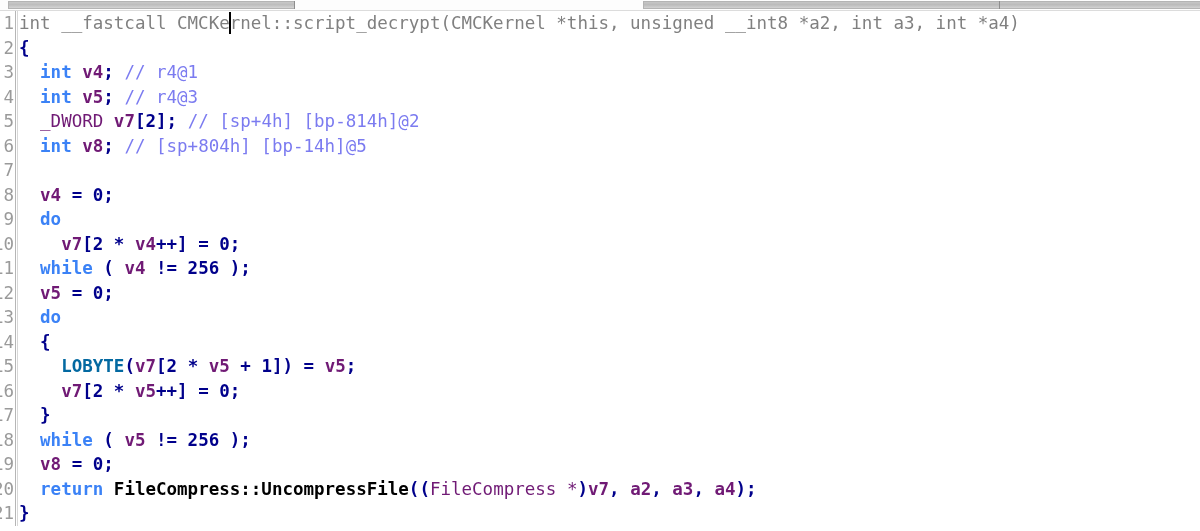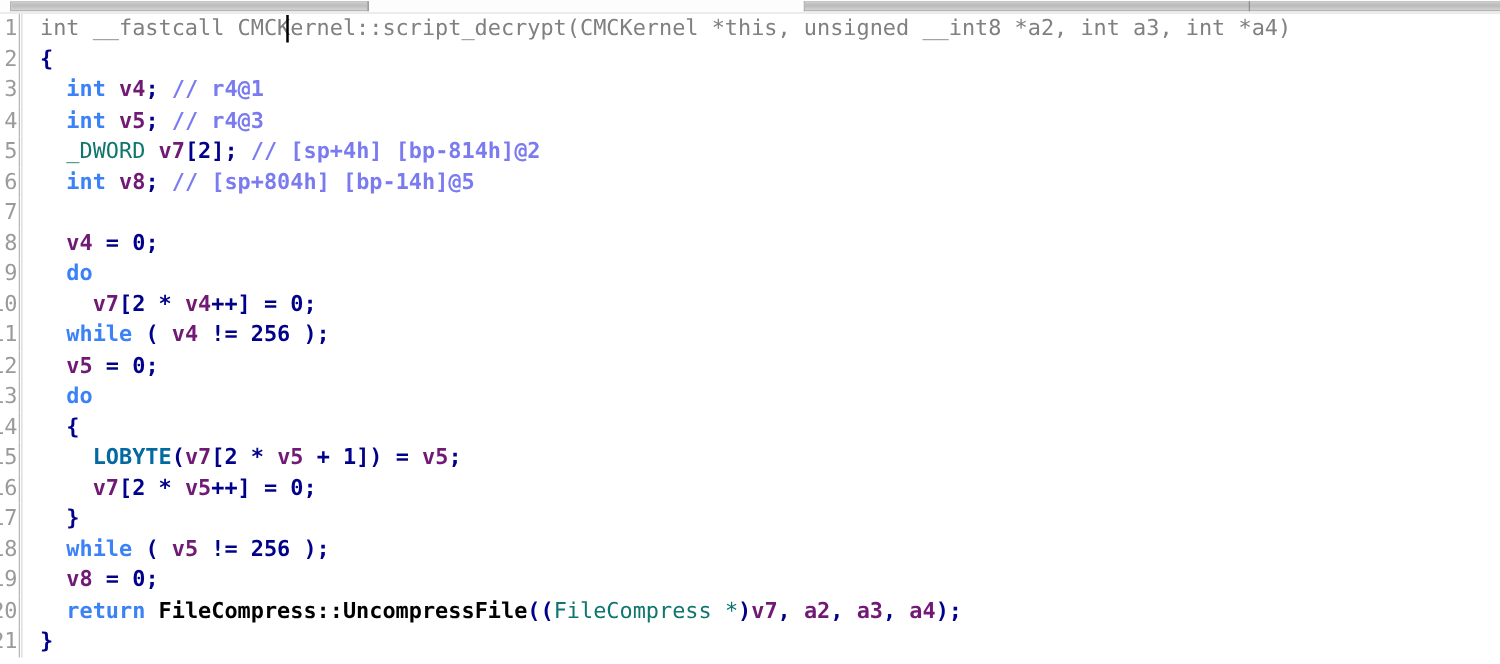--- a/index.html
+++ b/index.html
@@ -129,33 +129,33 @@
     position: absolute;
     left: 17px;
     top: 0;
     width: 1px;
     height: 100%;
     background: #d8d8d8;
   }
 
   .text {
     position: absolute;
-    left: 32px;
+    left: 19px;
     top: 0;
     white-space: pre;
   }
 
   
   .kw      { color: #3b82f6; font-weight: bold; }   
-  .type    { color: #0f766e; }                      
+  .type    { color: #701a75; }                      
   .proto   { color: #808080; }                      
   .var     { color: #701a75; font-weight: bold; }   
   .num     { color: #00008b; font-weight: bold; }   
   .punc    { color: #00008b; font-weight: bold; }   
-  .cmt     { color: #7b7bf0; font-weight: bold; }   
+  .cmt     { color: #7b7bf0; font-weight: normal; }   
   .func    { color: #000000; font-weight: bold; }   
   .macro   { color: #0369a1; font-weight: bold; }   
 
   
   .caret {
     position: absolute;
     top: 1px;
     width: 2px;
     height: 22px;
     background: #000000;

